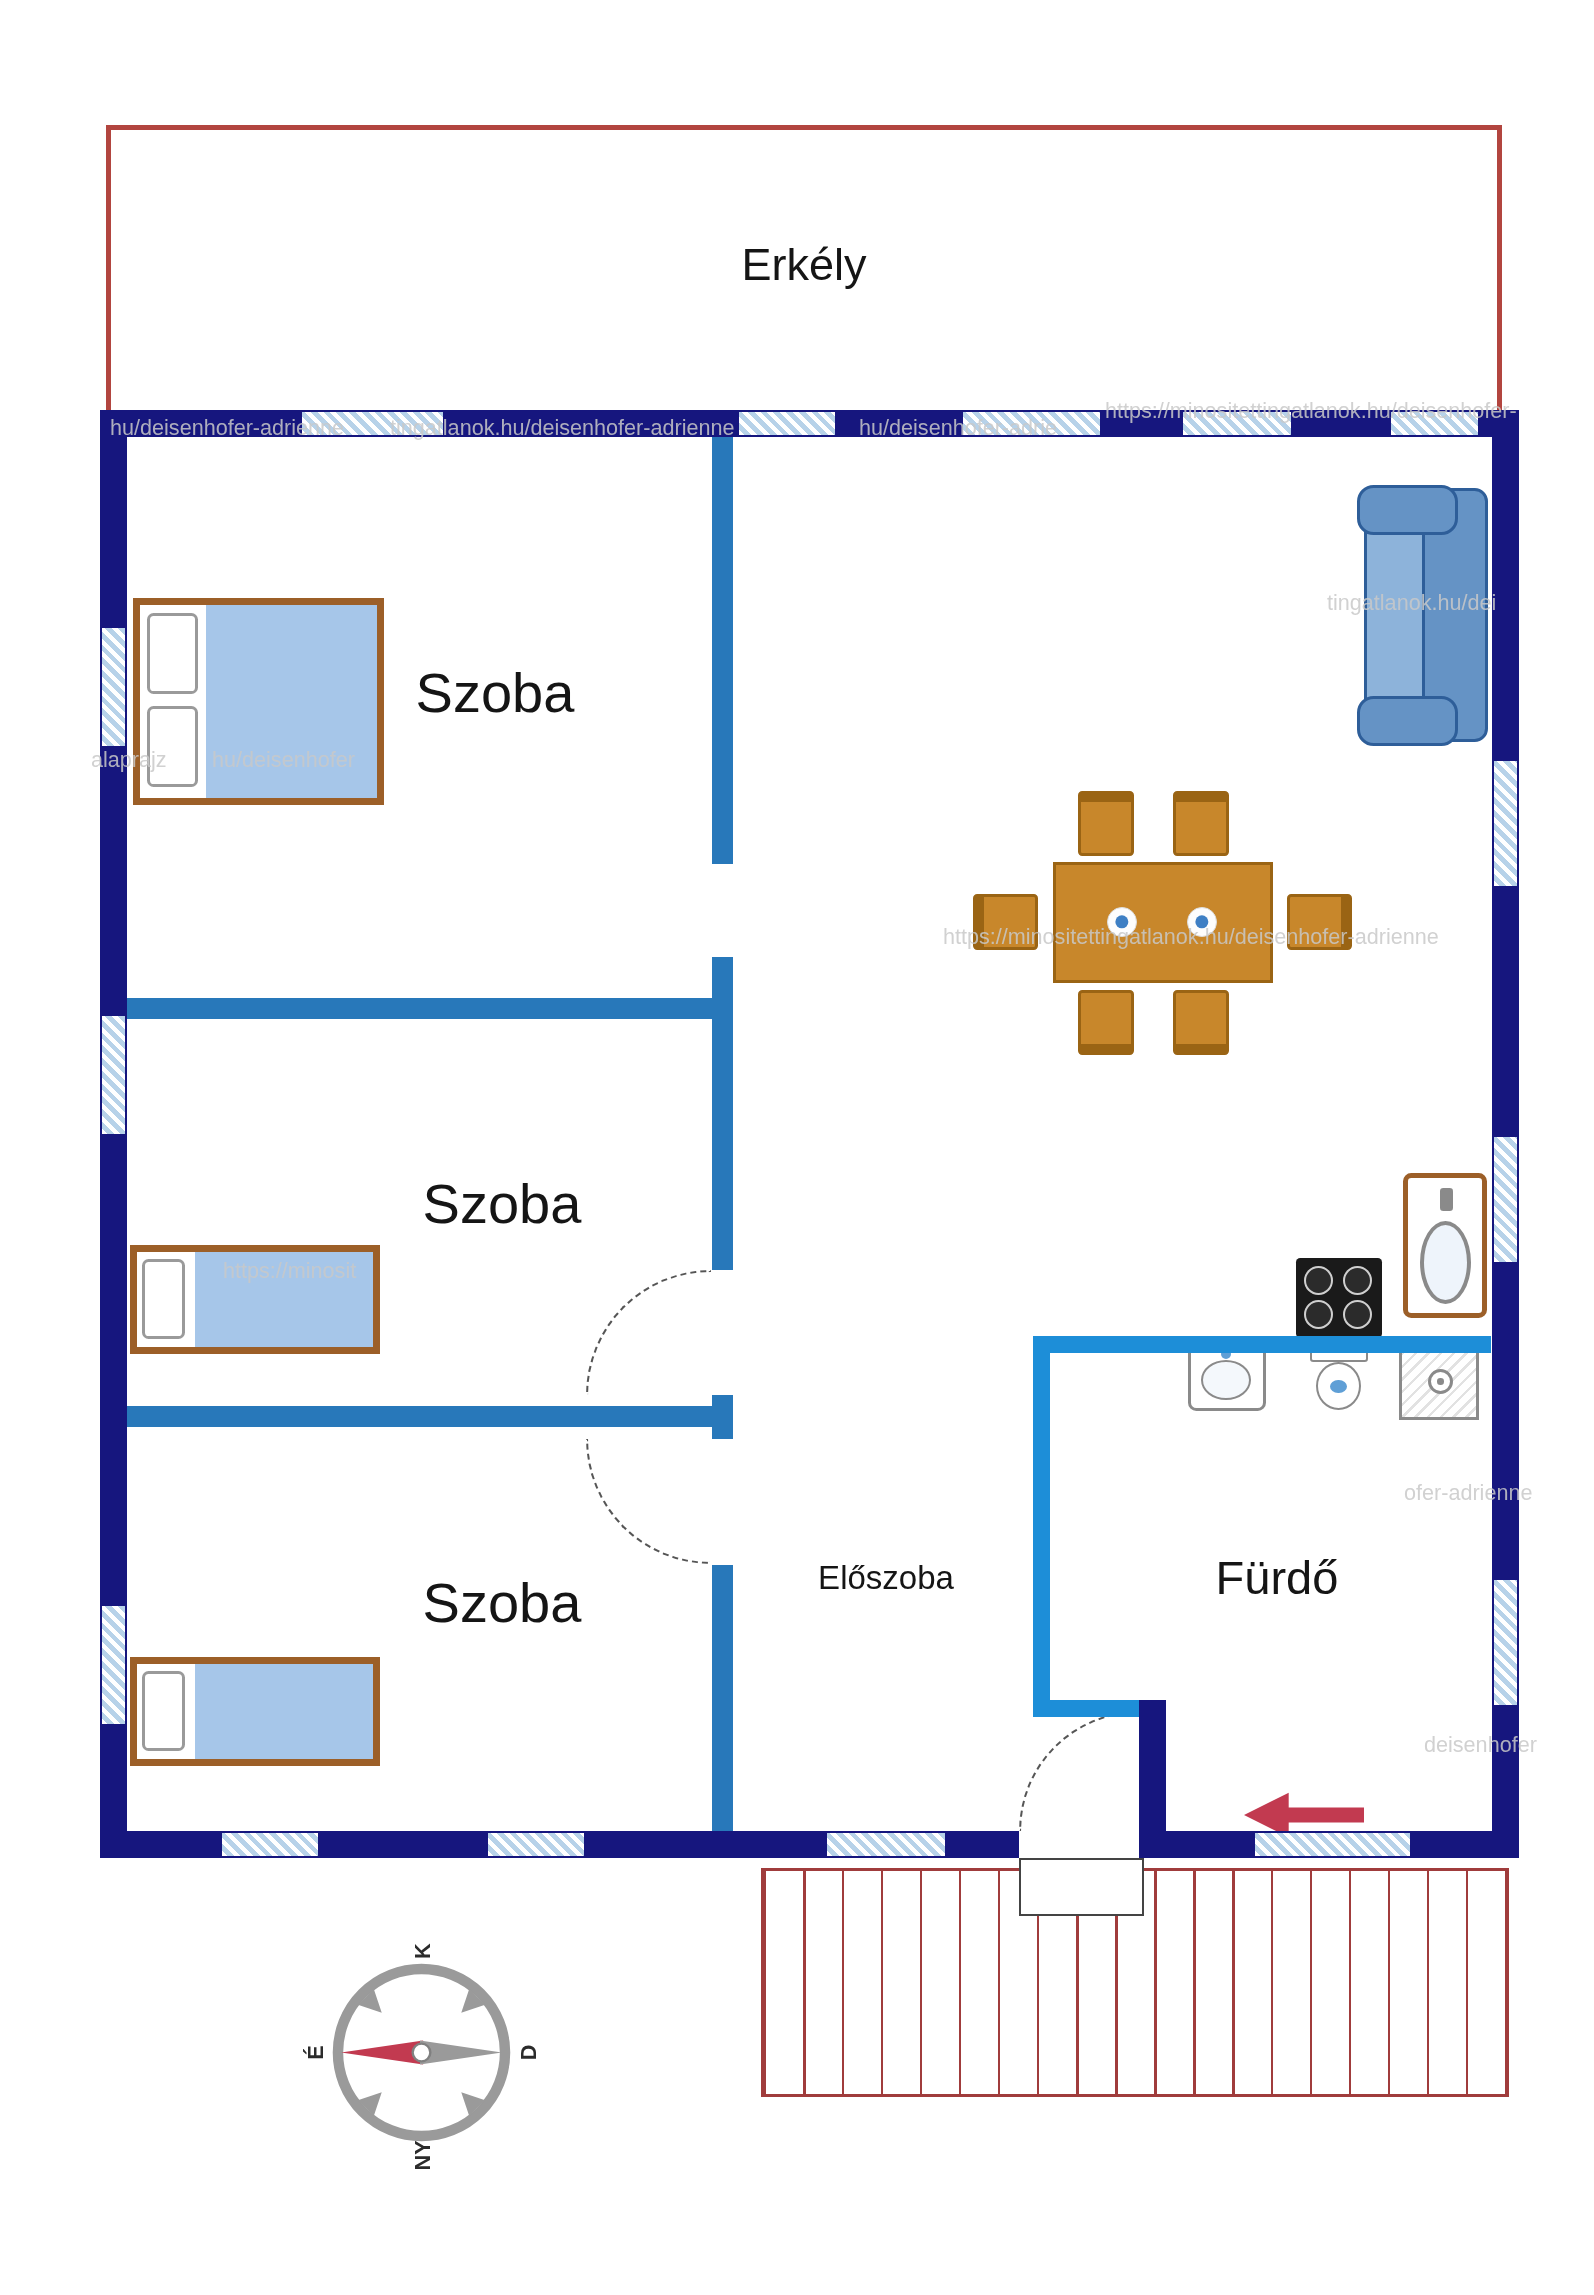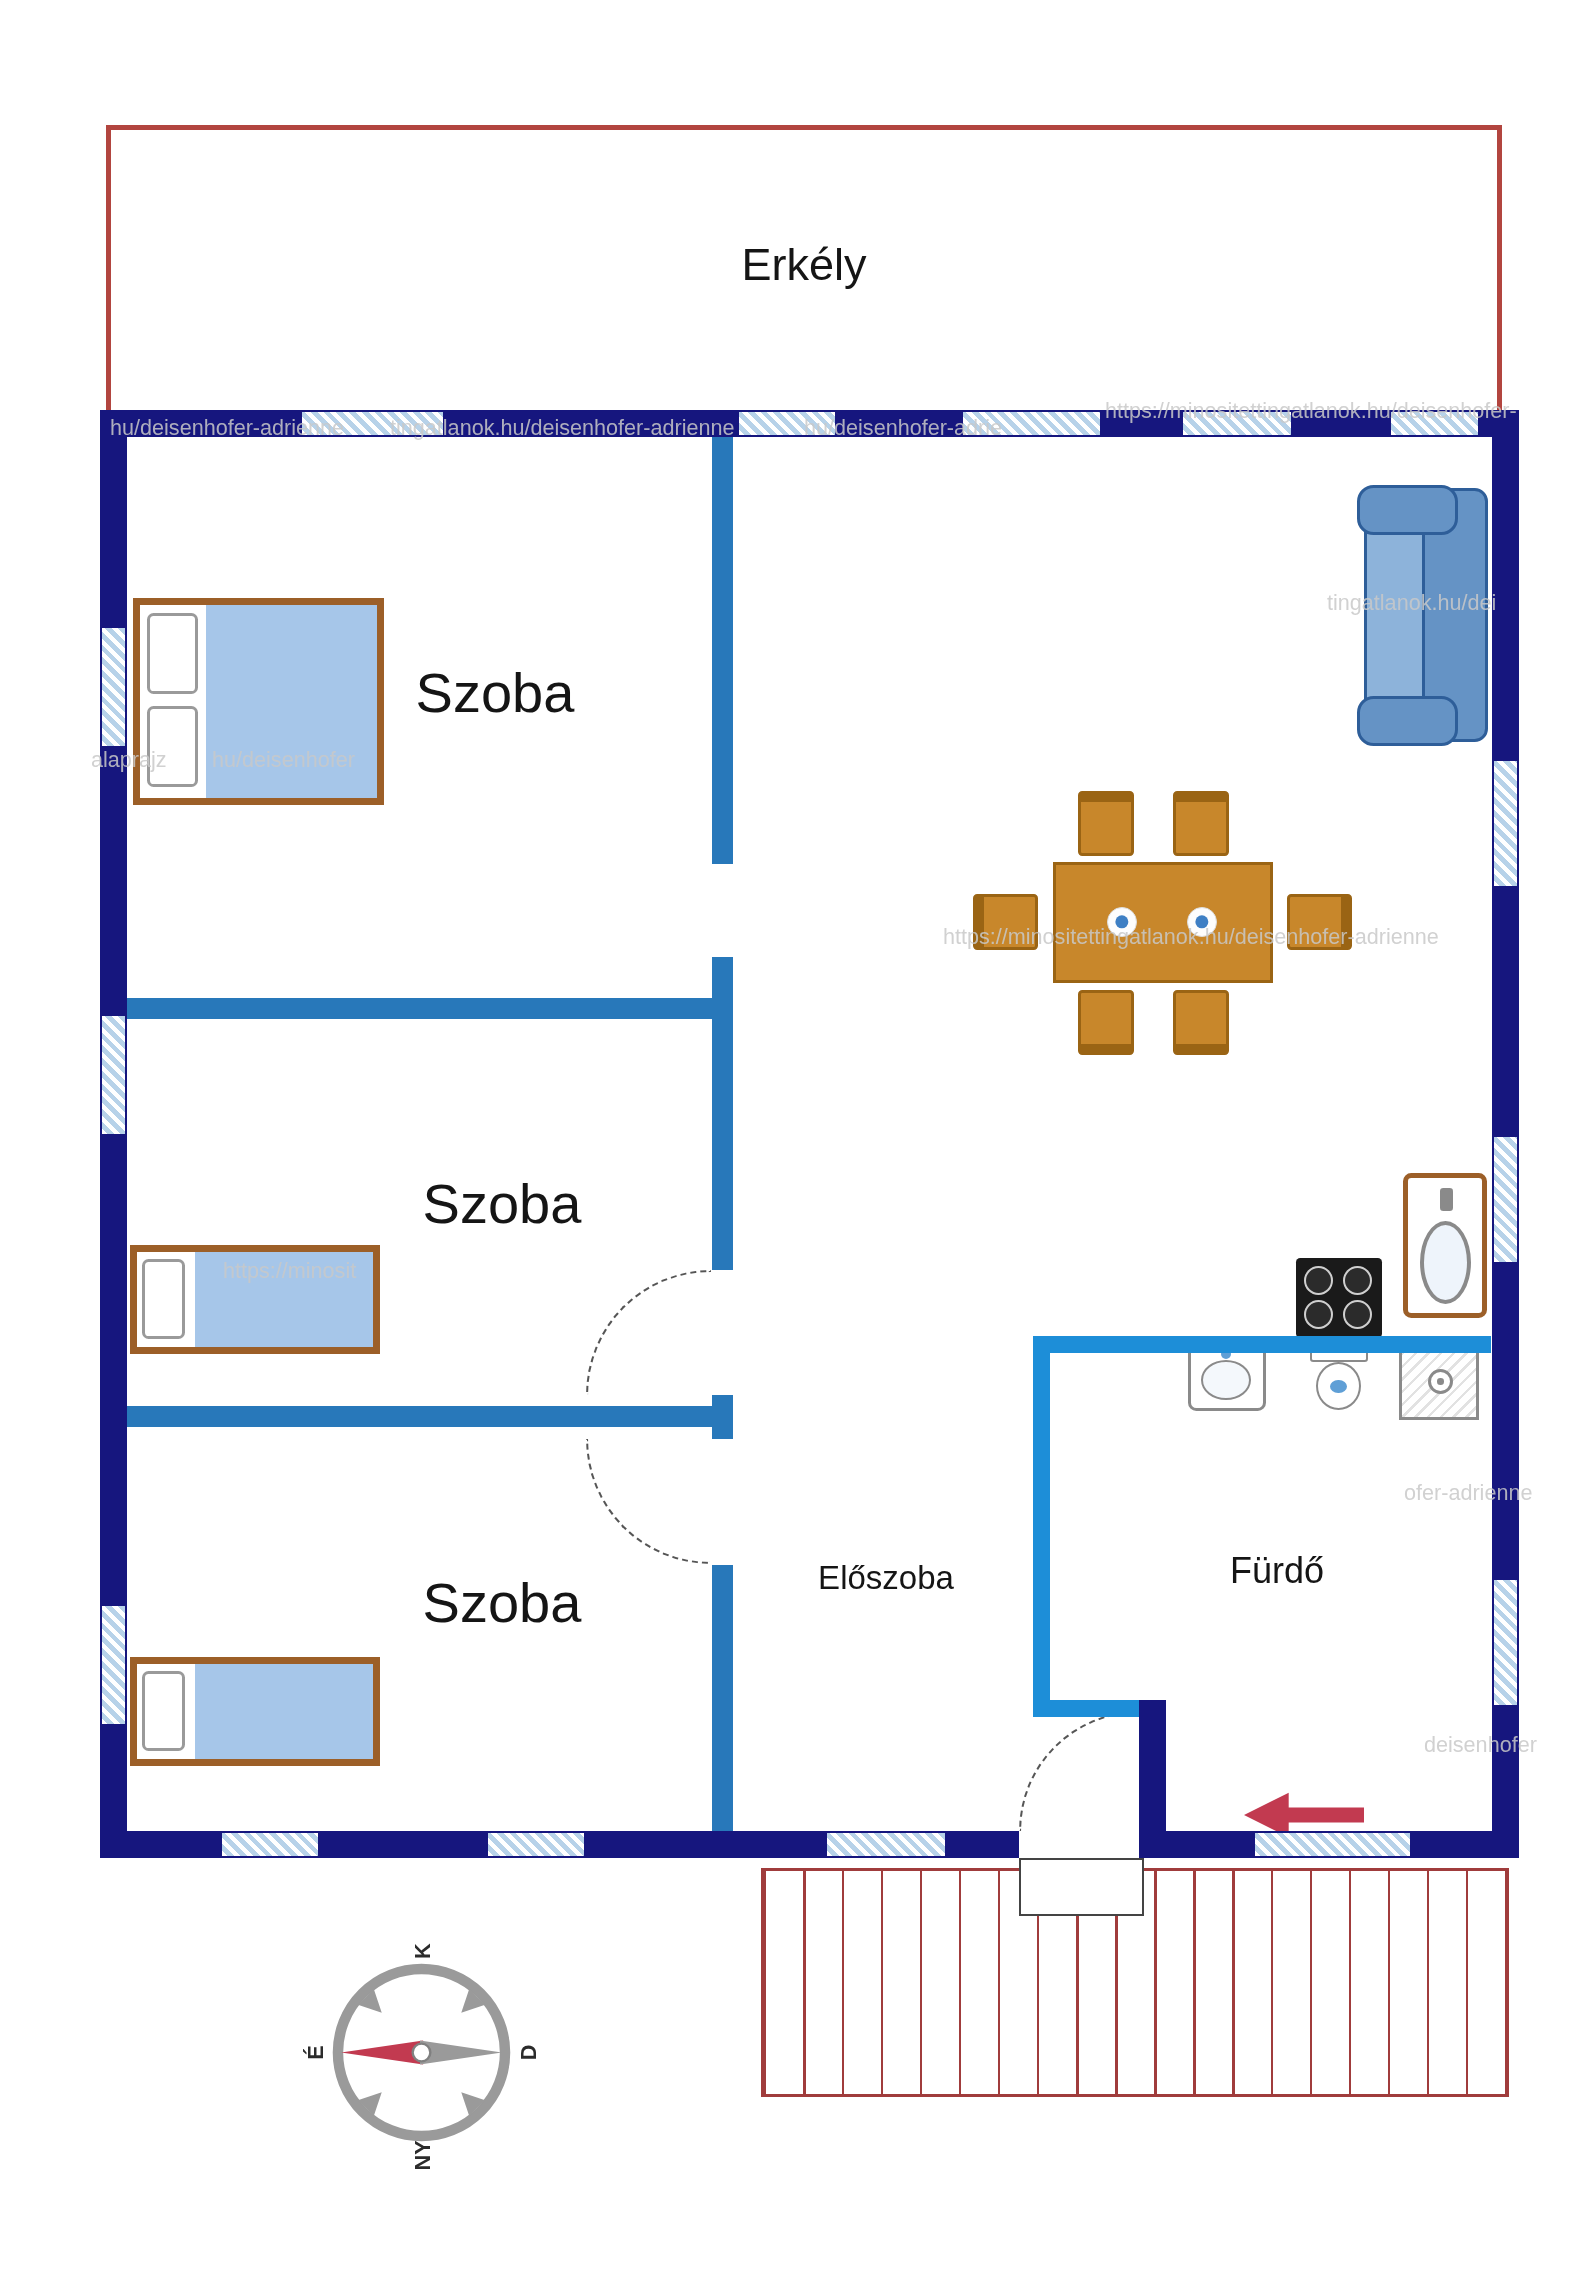--- a/index.html
+++ b/index.html
@@ -8,21 +8,21 @@
   .wall{position:absolute;background:var(--wall);z-index:4}
   .win{position:absolute;background:repeating-linear-gradient(45deg,#fff 0 4.2px,var(--windowblue) 4.2px 9px);z-index:5}
   .win-h{border-top:2.5px solid var(--wall);border-bottom:2.5px solid var(--wall)}
   .win-v{border-left:2.5px solid var(--wall);border-right:2.5px solid var(--wall)}
   .iwall{position:absolute;background:var(--innerwall);z-index:3}
   .bwall{position:absolute;background:var(--bathwall);z-index:3}
   .balcony{position:absolute;left:106px;top:125px;width:1396px;height:292px;border:5.8px solid var(--balconyred);z-index:1}
   .stairs{position:absolute;left:761px;top:1868px;width:748px;height:229px;border:3.3px solid var(--stairsred);
           background:repeating-linear-gradient(to right,var(--stairsred) 0 2.5px,transparent 2.5px 39px);z-index:1}
   .label{position:absolute;transform:translateX(-50%);font-weight:normal;color:var(--labeltext);white-space:nowrap;z-index:5}
-  .sz54{font-size:45px}.sz52{font-size:56px}.sz46{font-size:36px}.sz42{font-size:35px}.sz40{font-size:33px}
+  .sz54{font-size:45px}.sz52{font-size:56px}.sz46{font-size:47px}.sz42{font-size:35px}.sz40{font-size:33px}
   .wm{position:absolute;font-size:21.6px;color:var(--watermark);white-space:nowrap;z-index:6;opacity:.85}
   .arc{position:absolute;z-index:2;border:2.5px dashed #555}
   .arc-tl{border-right:none;border-bottom:none;border-top-left-radius:100%}
   .arc-bl{border-right:none;border-top:none;border-bottom-left-radius:100%}
   .bed{position:absolute;background:#fff;border:7.5px solid var(--wood);z-index:2}
   .bed>div{position:absolute}
   .pillow{background:#fff;border:3.3px solid #9a9a9a;border-radius:6.6px}
   .blanket{background:var(--blanket)}
   .table{position:absolute;background:var(--tablewood);border:3.3px solid var(--tableedge);z-index:2}
   .plate{position:absolute;width:30px;height:30px;background:#fdfdfd;border:1.7px solid #ddd;border-radius:50%}
@@ -56,21 +56,21 @@
 <div class="plan">
 
   <div class="balcony"></div>
   <div class="label sz54" style="left:804px;top:239px">Erkély</div>
 
   <div class="stairs"></div>
   <div class="threshold"></div>
 
   <span class="wm" style="left:110px;top:415px">hu/deisenhofer-adrienne</span>
   <span class="wm" style="left:390px;top:415px">tingatlanok.hu/deisenhofer-adrienne</span>
-  <span class="wm" style="left:804px;top:415px">hu/deisenhofer-adrie</span>
+  <span class="wm" style="left:859px;top:415px">hu/deisenhofer-adrie</span>
   <span class="wm" style="left:1105px;top:398px">https://minositettingatlanok.hu/deisenhofer-</span>
   <span class="wm" style="left:1327px;top:590px">tingatlanok.hu/dei</span>
   <span class="wm" style="left:91px;top:747px">alaprajz</span>
   <span class="wm" style="left:212px;top:747px">hu/deisenhofer</span>
   <span class="wm" style="left:943px;top:924px">https://minositettingatlanok.hu/deisenhofer-adrienne</span>
   <span class="wm" style="left:223px;top:1258px">https://minosit</span>
   <span class="wm" style="left:1404px;top:1480px">ofer-adrienne</span>
   <span class="wm" style="left:1424px;top:1732px">deisenhofer</span>
 
   <div class="wall" style="left:100px;top:410px;width:1418px;height:26.6px"></div>

